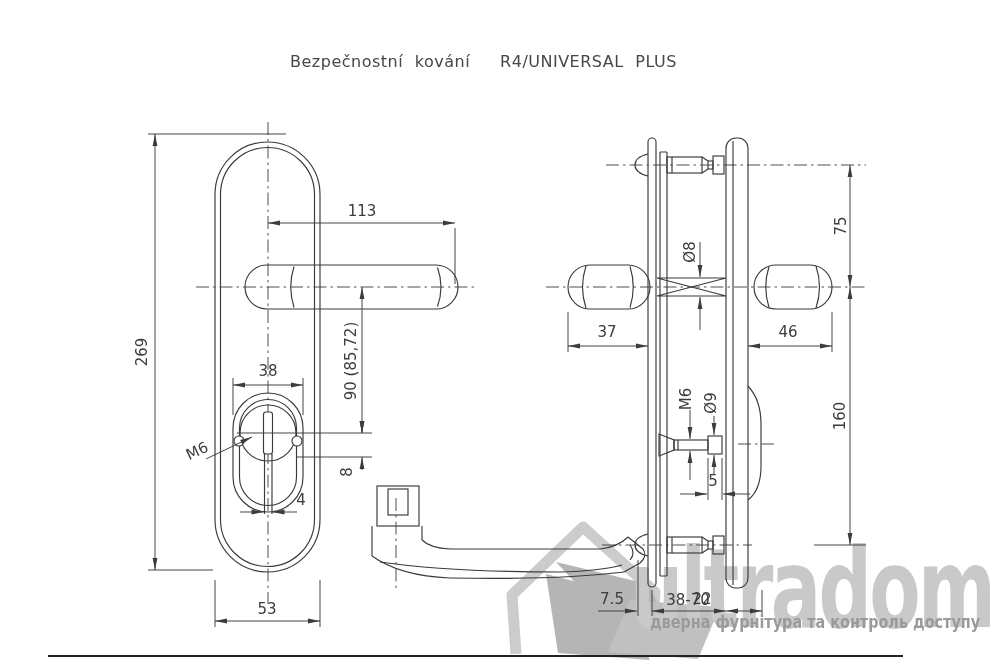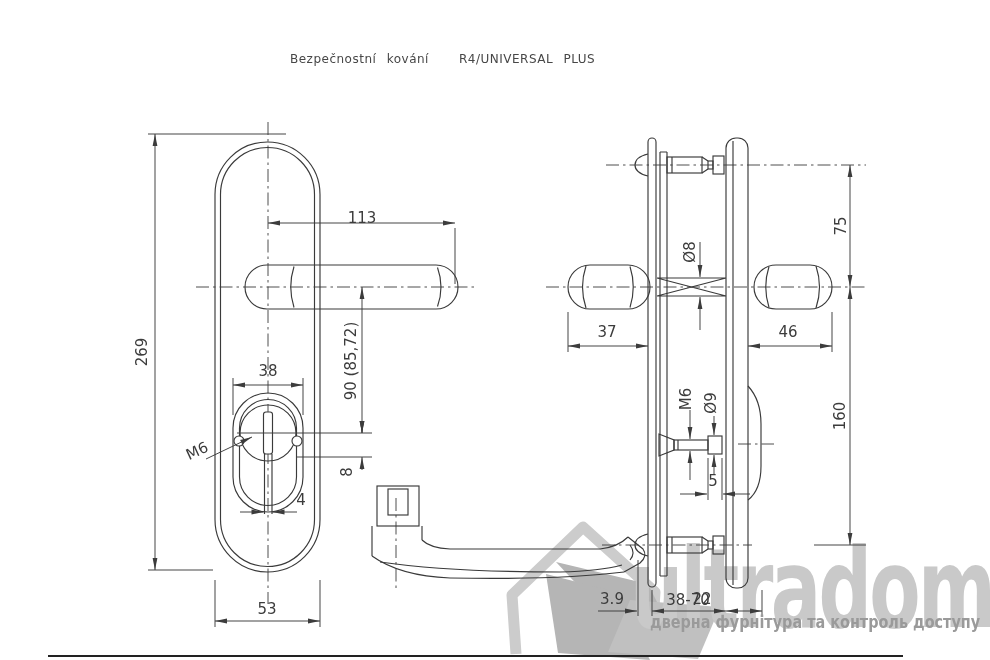--- a/index.html
+++ b/index.html
@@ -10,21 +10,21 @@
   #draw-svg{z-index:2;}
   .s{stroke:#3a3a3a;stroke-width:1.15;fill:none;}
   .cl{stroke:#3a3a3a;stroke-width:.9;fill:none;stroke-dasharray:13 4 2.5 4;}
   .d{stroke:#3c3c3c;stroke-width:.95;fill:none;}
   .wfill{fill:#fff;}
   .dt{position:absolute;z-index:3;font-size:15px;color:#3c3c3c;white-space:nowrap;
       transform:translate(-50%,-50%);}
   .rot{transform:translate(-50%,-50%) rotate(-90deg);}
   .rot25{transform:translate(-50%,-50%) rotate(-25deg);}
   #title{position:absolute;z-index:3;left:290px;top:52px;display:flex;gap:30px;
-         font-size:12px;color:#474747;letter-spacing:.5px;word-spacing:6px;white-space:nowrap;}
+         font-size:16px;color:#474747;letter-spacing:.5px;word-spacing:6px;white-space:nowrap;}
   #brand{position:absolute;z-index:1;left:630px;top:534px;font-size:110px;font-weight:bold;
          line-height:1;color:#c9c9c9;letter-spacing:-4px;transform:scaleX(.68);
          transform-origin:left top;white-space:nowrap;}
   #tagline{position:absolute;z-index:3;left:650px;top:611px;font-size:18px;font-weight:bold;
          color:#9a9a9a;transform:scaleX(.8);transform-origin:left top;white-space:nowrap;}
 </style>
 </head>
 <body>
 
 <div id="stage">
@@ -146,35 +146,35 @@
 
     <line x1="48" y1="656" x2="903" y2="656" stroke="#222" stroke-width="2"></line>
   </svg>
 
   <div id="title">
     <span>Bezpečnostní kování</span>
     <span>R4/UNIVERSAL PLUS</span>
   </div>
 
   <div class="dt rot" style="left:142px;top:352px">269</div>
-  <div class="dt" style="left:362px;top:218px">113</div>
+  <div class="dt" style="left:362px;top:211px">113</div>
   <div class="dt" style="left:268px;top:371px">38</div>
   <div class="dt rot" style="left:351px;top:361px">90 (85,72)</div>
   <div class="dt rot" style="left:347px;top:472px">8</div>
   <div class="dt rot25" style="left:197px;top:451px">M6</div>
   <div class="dt" style="left:301px;top:500px">4</div>
   <div class="dt" style="left:267px;top:609px">53</div>
 
   <div class="dt rot" style="left:841px;top:226px">75</div>
   <div class="dt" style="left:607px;top:332px">37</div>
   <div class="dt" style="left:788px;top:332px">46</div>
   <div class="dt rot" style="left:690px;top:252px">Ø8</div>
   <div class="dt rot" style="left:686px;top:399px">M6</div>
   <div class="dt rot" style="left:711px;top:403px">Ø9</div>
   <div class="dt rot" style="left:840px;top:416px">160</div>
   <div class="dt" style="left:713px;top:481px">5</div>
-  <div class="dt" style="left:612px;top:599px">3.9</div>
+  <div class="dt" style="left:612px;top:599px">7.5</div>
   <div class="dt" style="left:688px;top:600px">38-70</div>
   <div class="dt" style="left:702px;top:599px">22</div>
 
   <div id="tagline">дверна фурнітура та контроль доступу</div>
 
 </div>
 
 </body></html>

